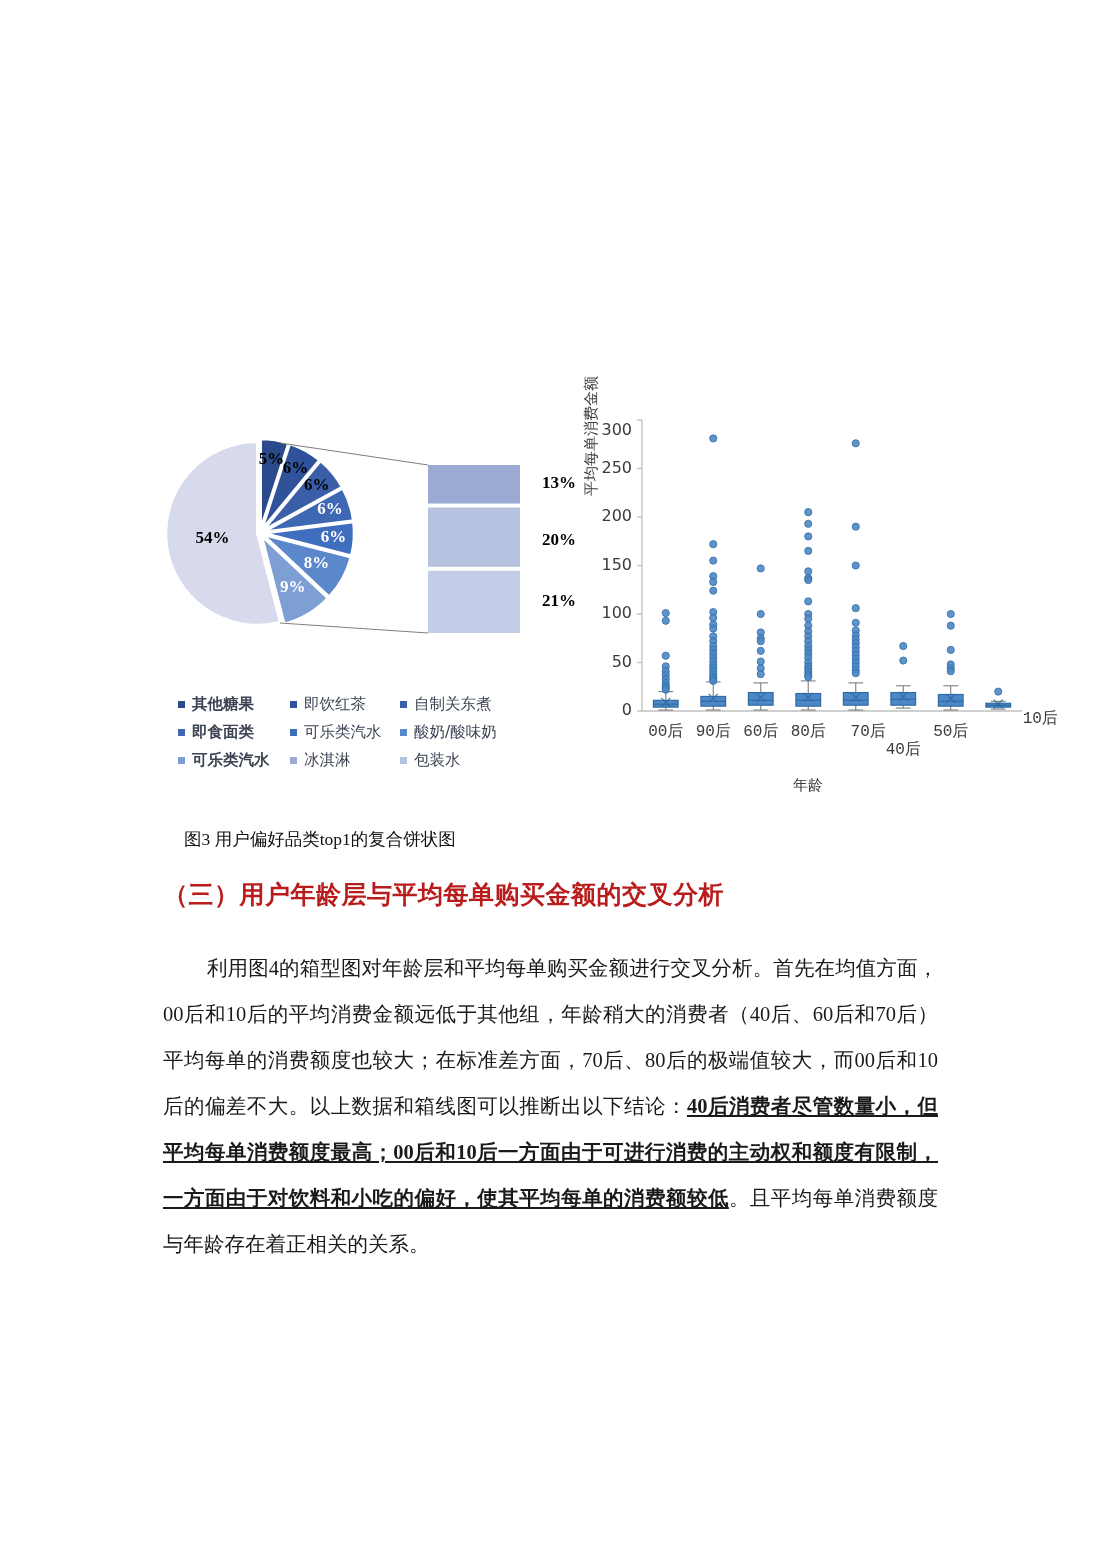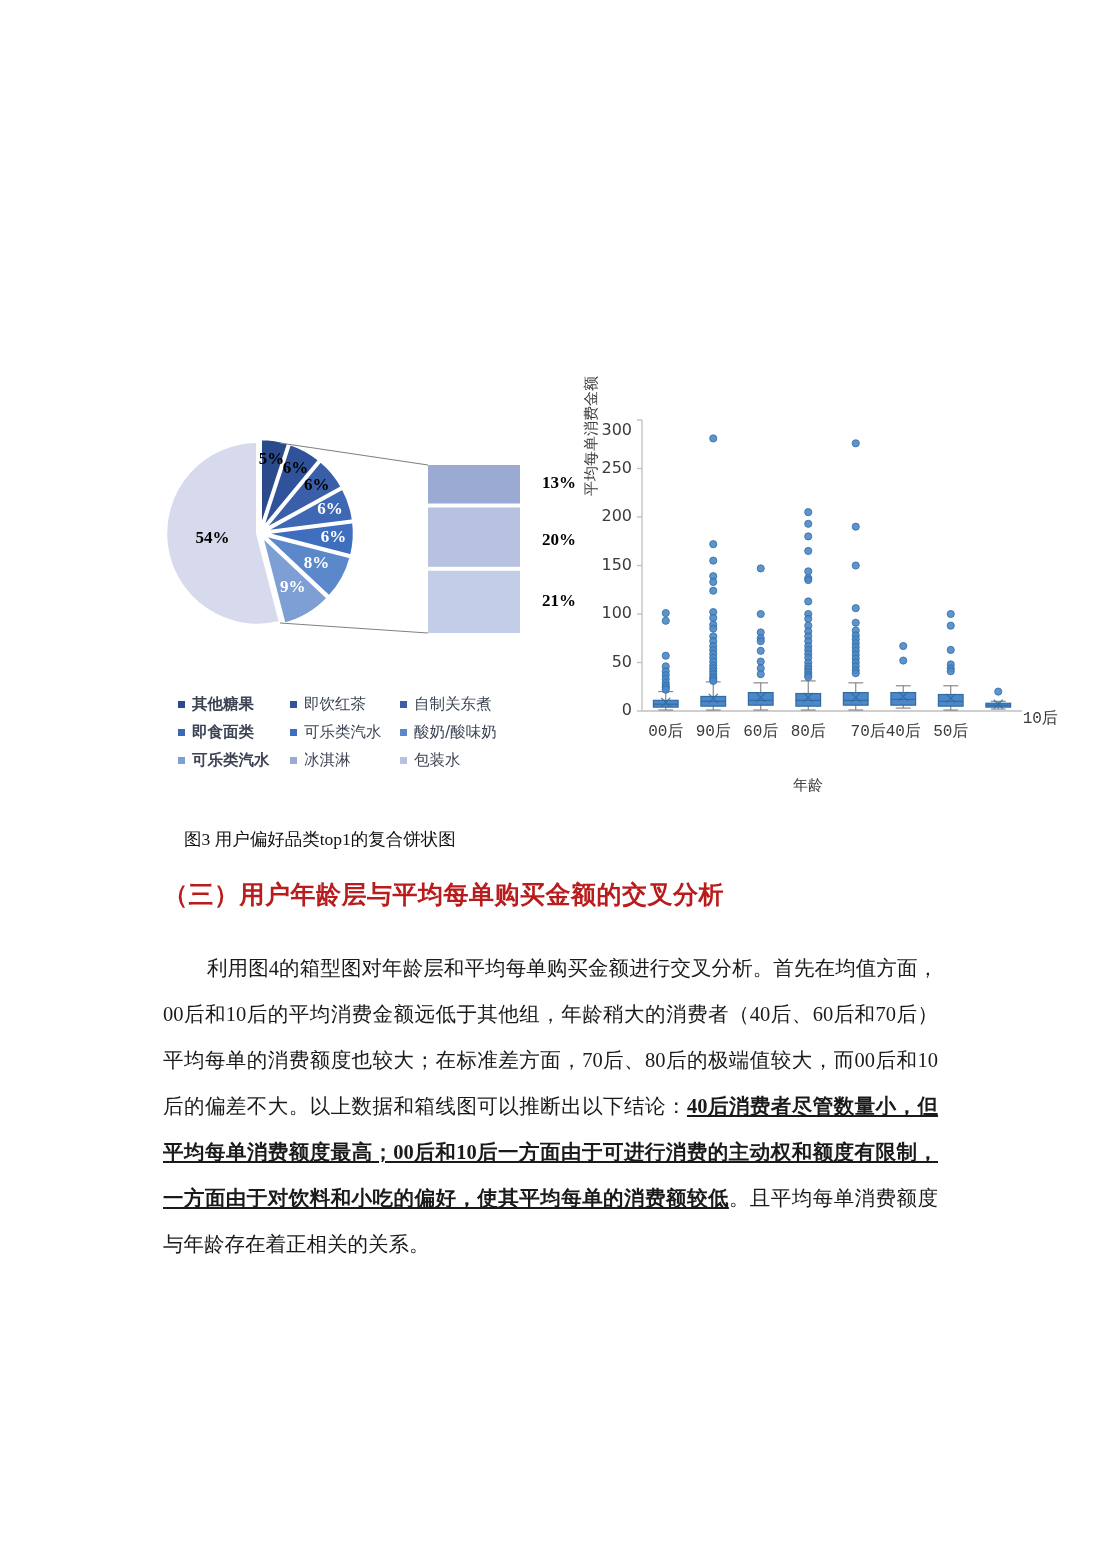--- a/index.html
+++ b/index.html
@@ -440,21 +440,21 @@
         <div class="bp-ytick" style="left: 0px; top: 195px;">100</div>
         <div class="bp-ytick" style="left: 0px; top: 146.5px;">150</div>
         <div class="bp-ytick" style="left: 0px; top: 98px;">200</div>
         <div class="bp-ytick" style="left: 0px; top: 49.5px;">250</div>
         <div class="bp-ytick" style="left: 0px; top: 12px;">300</div>
         <div class="bp-xtick" style="left: 47.75px; top: 313px; width: 60px;">00后</div>
         <div class="bp-xtick" style="left: 95.25px; top: 313px; width: 60px;">90后</div>
         <div class="bp-xtick" style="left: 142.75px; top: 313px; width: 60px;">60后</div>
         <div class="bp-xtick" style="left: 190.25px; top: 313px; width: 60px;">80后</div>
         <div class="bp-xtick" style="left: 237.75px; top: 313px; width: 60px; text-align: right;">70后</div>
-        <div class="bp-xtick" style="left: 285.25px; top: 313px; width: 60px;">40后</div>
+        <div class="bp-xtick" style="left: 285.25px; top: 331px; width: 60px;">40后</div>
         <div class="bp-xtick" style="left: 332.75px; top: 313px; width: 60px;">50后</div>
         <div class="bp-xtick" style="left: 380.25px; top: 300px; width: 60px; margin-left: 42px;">10后</div>
       </div>
   </div>
 
   <div class="caption" id="cap3">图3  用户偏好品类top1的复合饼状图</div>
 
   <div class="heading">（三）用户年龄层与平均每单购买金额的交叉分析</div>
 
   <div class="para indent" id="para2"><span>利用图4的箱型图对年龄层和平均每单购买金额进行交叉分析。首先在均值方面，00后和10后的平均消费金额远低于其他组，年龄稍大的消费者（40后、60后和70后）平均每单的消费额度也较大；在标准差方面，70后、80后的极端值较大，而00后和10后的偏差不大。以上数据和箱线图可以推断出以下结论：</span><span class="u">40后消费者尽管数量小，但平均每单消费额度最高；00后和10后一方面由于可进行消费的主动权和额度有限制，一方面由于对饮料和小吃的偏好，使其平均每单的消费额较低</span><span>。且平均每单消费额度与年龄存在着正相关的关系。</span></div>

